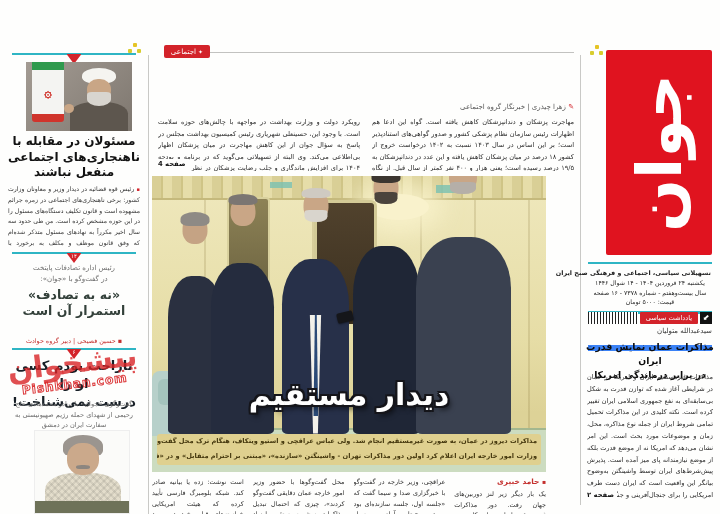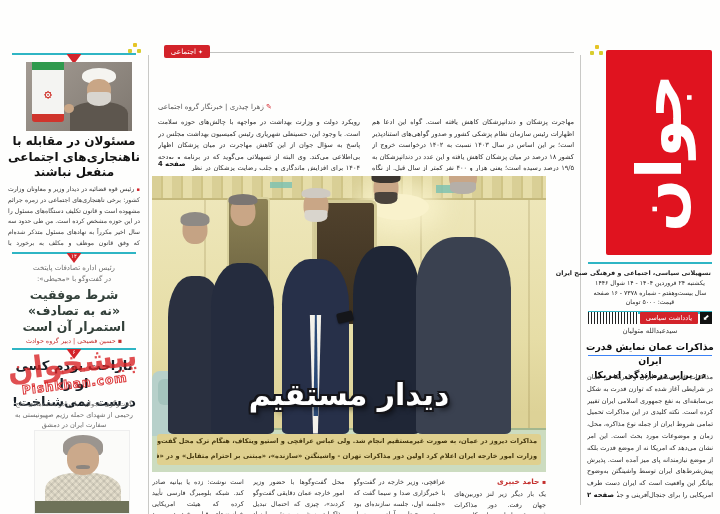--- a/index.html
+++ b/index.html
@@ -16,30 +16,30 @@
   .dots i:nth-child(1){ left:5px; top:0; }
   .dots i:nth-child(2){ left:0; top:6px; background:#d8cd2e;}
   .dots i:nth-child(3){ left:9px; top:6px; background:#d8cd2e;}
   .masthead { position:absolute; left:588px; top:262px; width:124px; border-top:2px solid #2fb5c4; border-bottom:3px solid #2fb5c4; padding:4px 1px 4px; text-align:center; }
   .masthead .m1 { font-size:6.4px; font-weight:bold; color:#1d1d1d; white-space:nowrap; line-height:10px; }
   .masthead .m2 { font-size:6.2px; color:#272727; white-space:nowrap; line-height:9.5px; }
   .tagrow { position:absolute; left:588px; top:312px; width:124px; height:12px; display:flex; flex-direction:row; align-items:stretch; gap:2px; }
   .sq-ico { width:12px; height:12px; background:#111; color:#fff; font-size:8px; line-height:12px; text-align:center; flex:0 0 auto; }
   .note-tag { background:#d3232a; color:#fff; font-size:6.6px; line-height:12px; padding:0 6px; border-radius:1px; flex:0 0 auto; }
   .barcode { flex:1 1 auto; background:repeating-linear-gradient(90deg,#222 0 1px,#fff 1px 3px); }
-  .note-author { position:absolute; left:588px; top:327px; width:124px; text-align:center; font-size:7px; color:#333; padding-bottom:20px; border-bottom:1px solid #3b82f6; }
+  .note-author { position:absolute; left:588px; top:327px; width:124px; text-align:right; font-size:7px; color:#333; padding-bottom:10px; border-bottom:6px solid #3b82f6; }
   .note-title { position:absolute; left:586px; top:340px; width:128px; text-align:center; font-weight:bold; font-size:9.3px; line-height:14px; color:#0d0d0d; }
   .note-body { position:absolute; left:587px; top:372px; width:126px; height:130px; overflow:hidden; font-size:6.5px; line-height:11.8px; text-align:justify; color:#2b2b2b; }
   .pageref { position:absolute; left:0; bottom:0; background:#fefefd; font-size:6.8px; font-weight:bold; color:#111; padding-right:3px; }
 
   
   .sec-tag { position:absolute; left:164px; top:45px; width:46px; height:13px; background:#d3232a; border-radius:2px; color:#fff; font-size:7.2px; line-height:13px; text-align:center; }
   .sec-tag .g { font-size:6px; margin-left:2px; }
   .lead-headline { position:absolute; left:158px; top:55px; width:416px; text-align:center; font-size:33px; font-weight:900; color:#0c0c0c; letter-spacing:-0.5px; }
-  .lead-byline { position:absolute; left:158px; top:103px; width:416px; text-align:left; font-size:7px; color:#555; }
+  .lead-byline { position:absolute; left:158px; top:103px; width:416px; text-align:right; font-size:7px; color:#555; }
   .lead-byline .pen { color:#d3232a; font-size:7px; }
   .lead-body { position:absolute; left:158px; top:117px; width:416px; height:54px; display:flex; gap:12px; }
   .lead-col { flex:1 1 0; font-size:6.6px; line-height:11.6px; text-align:justify; color:#2b2b2b; overflow:hidden; position:relative; }
 
   
   .photo { position:absolute; left:152px; top:176px; width:394px; height:296px; overflow:hidden; background:linear-gradient(180deg,#efe8bd 0%, #e6dda6 55%, #ddd297 80%); }
   .frieze { position:absolute; top:0; left:0; right:0; height:24px; background:repeating-linear-gradient(90deg,#d9cf96 0 9px,#cfc486 9px 11px,#e6dda9 11px 20px); border-bottom:2px solid #c5b97c; }
   .panels { position:absolute; inset:0; background:repeating-linear-gradient(90deg,transparent 0 52px, rgba(125,105,45,.18) 52px 54px); }
   .doorway { position:absolute; left:41%; top:8%; width:16%; height:42%; background:linear-gradient(180deg,#51422d,#3a2f1f); border:3px solid #d3ca97; border-bottom:none; border-radius:6px 6px 0 0; }
   .mirror { position:absolute; left:19%; top:7%; width:11%; height:34%; background:linear-gradient(180deg,#8d8256,#6c6340); border:2px solid #d9d19e; border-radius:4px 4px 0 0; }
@@ -254,25 +254,24 @@
     <span class="bullet">▪</span>
     <span>رئیس قوه قضائیه در دیدار وزیر و معاونان وزارت کشور: برخی ناهنجاری‌های اجتماعی در زمره جرائم مشهوده است و قانون تکلیف دستگاه‌های مسئول را در این حوزه مشخص کرده است. من طی حدود سه سال اخیر مکرراً به نهادهای مسئول متذکر شده‌ام که وفق قانون موظف و مکلف به برخورد با ناهنجاری‌های اجتماعی و جرائم مشهود هستند</span>
   </div>
 
   <div class="rail-divider" style="top:252px;">
     <div class="tri">۱۴</div>
   </div>
 
   <div class="kicker" style="left:8px; top:263px; width:132px;">
     <div>رئیس اداره تصادفات پایتخت</div>
-    <div>در گفت‌وگو با «محیطی»:</div>
+    <div>در گفت‌وگو با «جوان»:</div>
   </div>
 
   <div class="rail-h2">
-    <div>شرط موفقیت</div>
     <div>«نه به تصادف»</div>
     <div>استمرار آن است</div>
   </div>
 
   <div class="rail-by2">
     <span>▪</span>
     <span>حسین فصیحی | دبیر گروه حوادث</span>
   </div>
 
   <div class="rail-divider" style="top:348px;">

